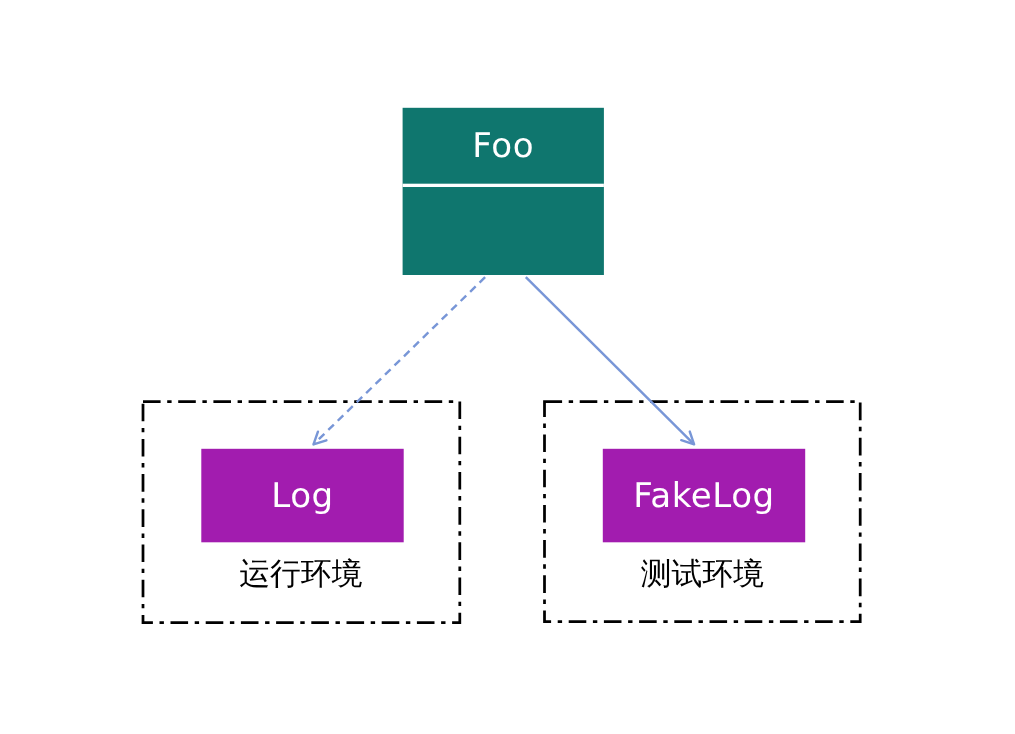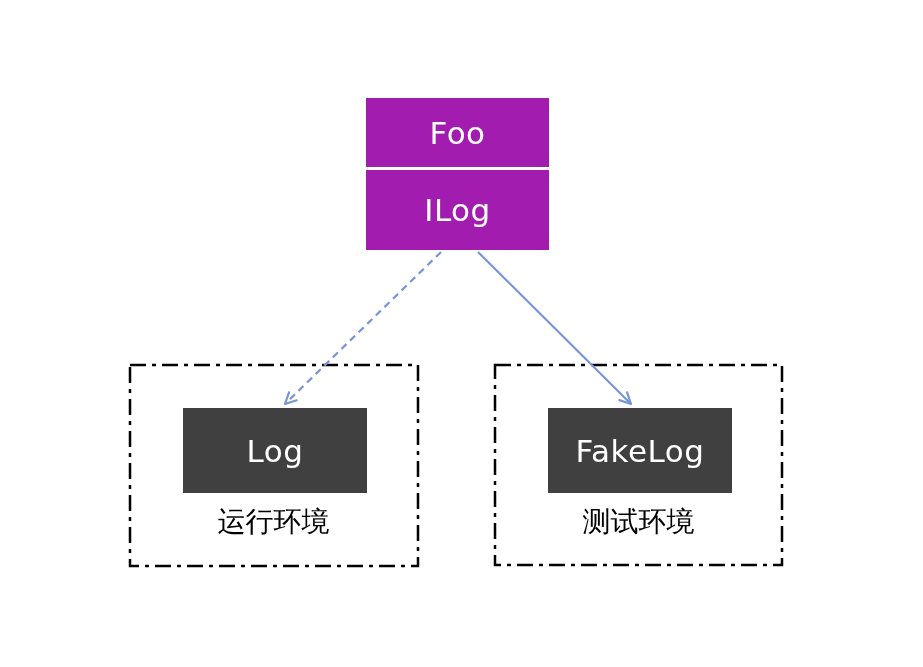--- a/index.html
+++ b/index.html
@@ -23,21 +23,21 @@
     height: 667px;
     pointer-events: none;
   }
   
   .class-box {
     position: absolute;
     left: 366px;
     top: 98px;
     width: 183px;
     height: 152px;
-    background: #a21caf;
+    background: #0f766e;
     display: flex;
     flex-direction: column;
   }
   .class-box .cell {
     flex: 1;
     display: flex;
     align-items: center;
     justify-content: center;
     color: #ffffff;
     font-size: 31px;
@@ -47,21 +47,21 @@
   .class-box .divider {
     height: 3px;
     background: #ffffff;
     width: 100%;
   }
   
   .impl-box {
     position: absolute;
     width: 184px;
     height: 85px;
-    background: #404040;
+    background: #a21caf;
     color: #ffffff;
     font-size: 31px;
     display: flex;
     align-items: center;
     justify-content: center;
     letter-spacing: 0.5px;
   }
   .impl-box.log { left: 183px; top: 408px; }
   .impl-box.fakelog { left: 548px; top: 408px; text-align: right; }
   
@@ -93,21 +93,20 @@
     <rect x="495" y="365" width="287" height="200" fill="none" stroke="#000000" stroke-width="2.5" stroke-dasharray="16 6 4 6"></rect>
 
     <line x1="441" y1="252" x2="285" y2="404" stroke="#7896d7" stroke-width="2.2" stroke-dasharray="7 5" marker-end="url(#open-arrow)"></line>
 
     <line x1="478" y1="252" x2="631" y2="404" stroke="#7896d7" stroke-width="2.2" marker-end="url(#open-arrow)"></line>
   </svg>
 
   <div class="class-box">
     <div class="cell top">Foo</div>
     <div class="divider"></div>
-    <div class="cell">ILog</div>
   </div>
 
   <div class="impl-box log">Log</div>
   <div class="impl-box fakelog">FakeLog</div>
 
   <div class="env-label right">测试环境</div>
   <div class="env-label left">运行环境</div>
 
 </div>
 

